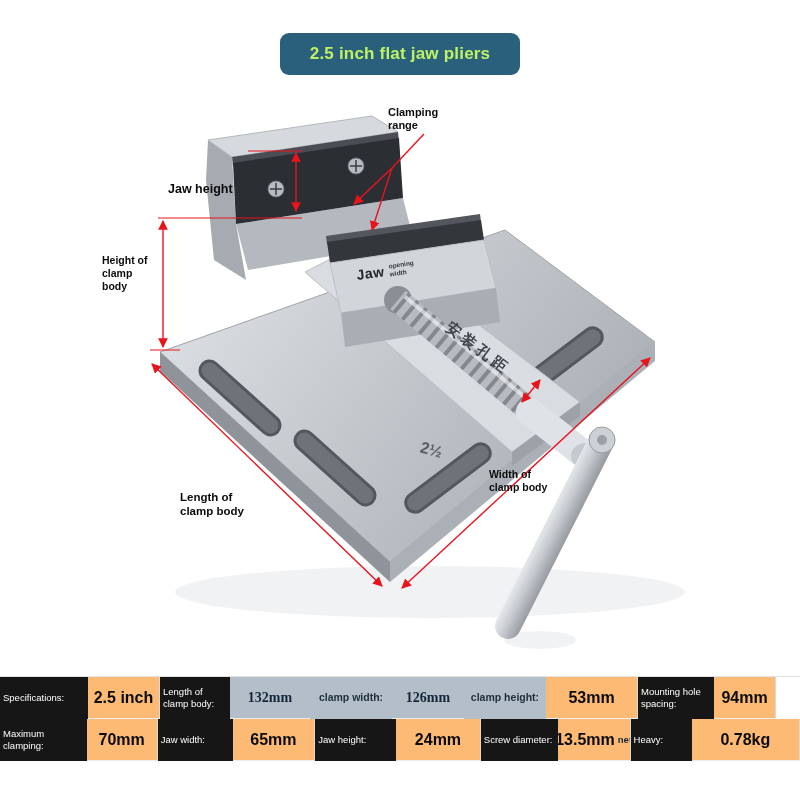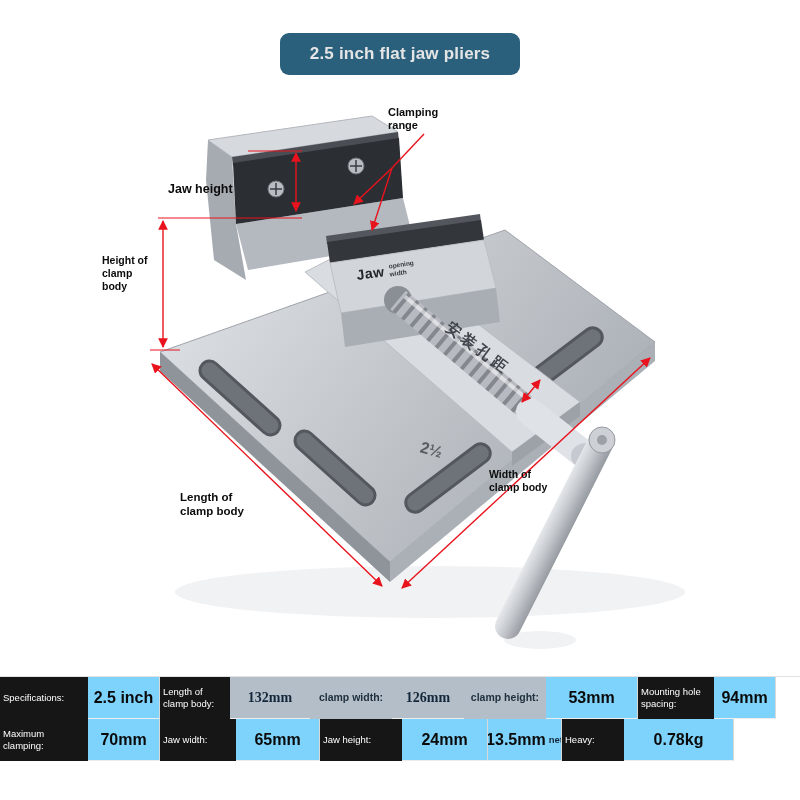--- a/index.html
+++ b/index.html
@@ -1,21 +1,21 @@
 <!DOCTYPE html>
 <html><head>
 <meta charset="utf-8">
 <style>
   * { margin:0; padding:0; box-sizing:border-box; }
   html,body { background:#ffffff; }
   body { font-family:"Liberation Sans", sans-serif; }
   #stage { position:relative; width:800px; height:800px; background:#fff; overflow:hidden; }
 
   .badge { position:absolute; left:280px; top:33px; width:240px; height:42px;
-           background:#2a607c; border-radius:9px; color:#e5e5e5; font-size:17px; font-weight:bold;
+           background:#2a607c; border-radius:9px; color:#bef264; font-size:17px; font-weight:bold;
            display:flex; align-items:center; justify-content:center; letter-spacing:.2px; }
 
   .svg-wrap { position:absolute; left:0; top:0; width:800px; height:676px; }
 
   .dim-label { position:absolute; color:#0b0b0b; font-weight:bold; text-align:left; line-height:1.22; }
   .lbl-clamping { left:388px; top:106px; width:74px; font-size:11px; }
   .lbl-jawheight { left:168px; top:182px; width:76px; font-size:12.5px; }
   .lbl-height    { left:102px; top:254px; width:58px; font-size:10.5px; }
   .lbl-length    { left:180px; top:450px; width:74px; font-size:11.5px;margin-top:40px; }
   .lbl-width     { left:489px; top:468px; width:66px; font-size:10.5px; }
@@ -23,21 +23,21 @@
   .jaw-mark { position:absolute; left:356px; top:258px; width:130px; transform:rotate(-8deg);
               color:#23262b; display:flex; align-items:flex-start; gap:5px; }
   .jaw-big { font-size:14px; font-weight:bold; letter-spacing:.5px; }
   .jaw-sub { font-size:6.5px; width:30px; line-height:1.25; font-weight:bold; color:#34383d; }
 
   .spec-table { position:absolute; left:0; top:676px; width:800px; border-top:1px solid #e2e2e2; }
   .spec-row { display:flex; height:42px; }
   .cell { height:100%; display:flex; align-items:center; overflow:hidden; }
   .cell.label { background:#161616; color:#ffffff; font-size:9.5px; line-height:1.25;
                 padding:2px 3px; text-align:left; }
-  .cell.value { background:#7dd3fc; justify-content:center; font-size:16px; font-weight:bold;
+  .cell.value { background:#fdba74; justify-content:center; font-size:16px; font-weight:bold;
                 color:#0a0a0a; border-right:1px solid #d9d9d9; border-bottom:1px solid #ededed; }
   .cell.hl { background:#b3bec8 !important; border-right:none; }
   .cell.hl.value { font-size:14px; color:#13263a;font-family:Liberation Serif, serif; }
   .cell.hl.label { color:#1e2e3c; font-size:10.5px; font-weight:600; justify-content:center; text-align:center; }
   .net-suffix { font-size:9.5px; font-weight:bold; margin-left:3px; color:#13263a; }
 </style>
 </head>
 <body>
 
 <div id="stage">
@@ -193,20 +193,21 @@
       <div class="cell label" style="width:76px">Mounting hole spacing:</div>
       <div class="cell value" style="width:62px">94mm</div>
     </div>
     <div class="spec-row">
       <div class="cell label" style="width:88px">Maximum clamping:</div>
       <div class="cell value" style="width:72px">70mm</div>
       <div class="cell label" style="width:76px">Jaw width:</div>
       <div class="cell value" style="width:84px">65mm</div>
       <div class="cell label" style="width:82px">Jaw height:</div>
       <div class="cell value" style="width:86px">24mm</div>
+      <div class="cell label" style="width:78px">Screw diameter:</div>
       <div class="cell value" style="width:74px">
         <span>13.5mm</span>
         <span class="net-suffix">net</span>
       </div>
       <div class="cell label" style="width:62px">Heavy:</div>
       <div class="cell value" style="width:110px">0.78kg</div>
     </div>
   </div>
 
 </div>

